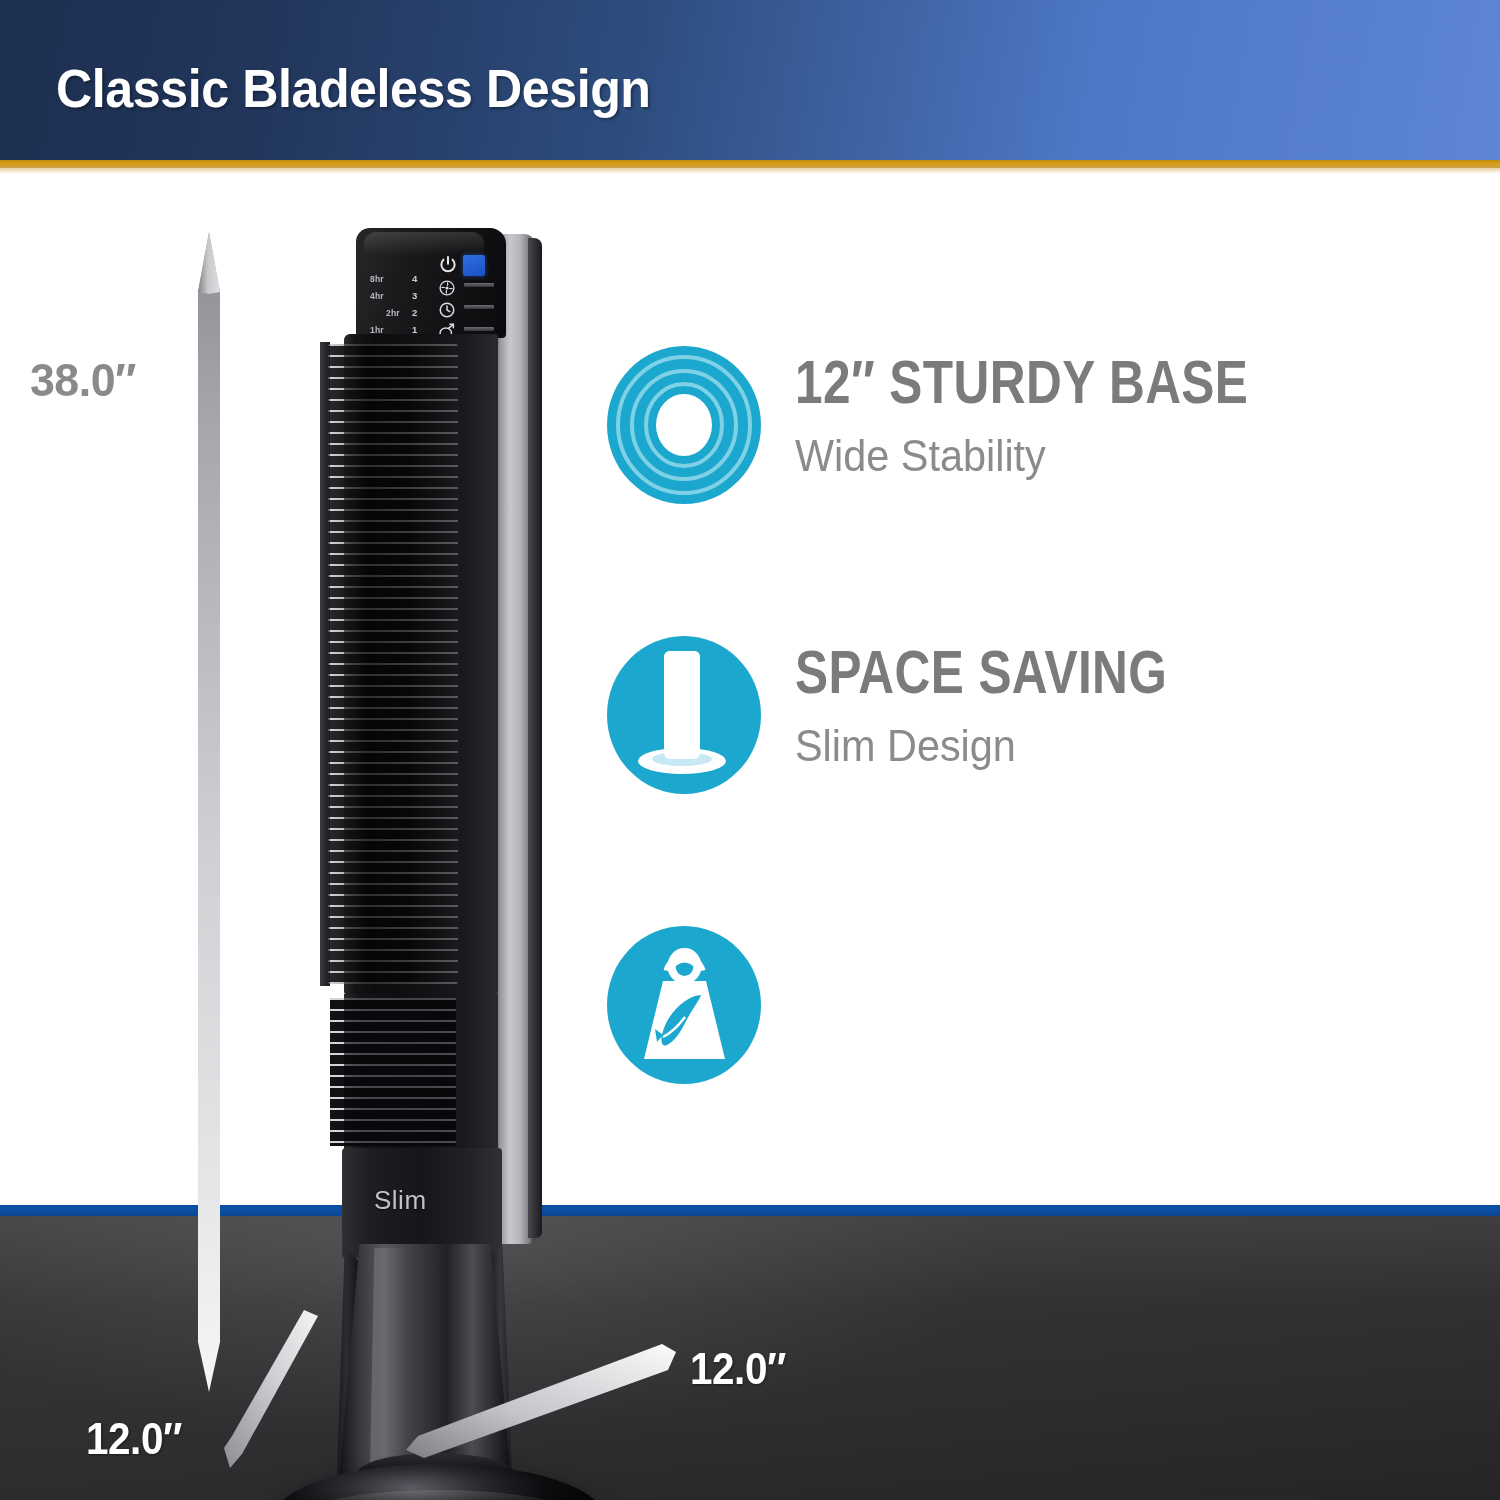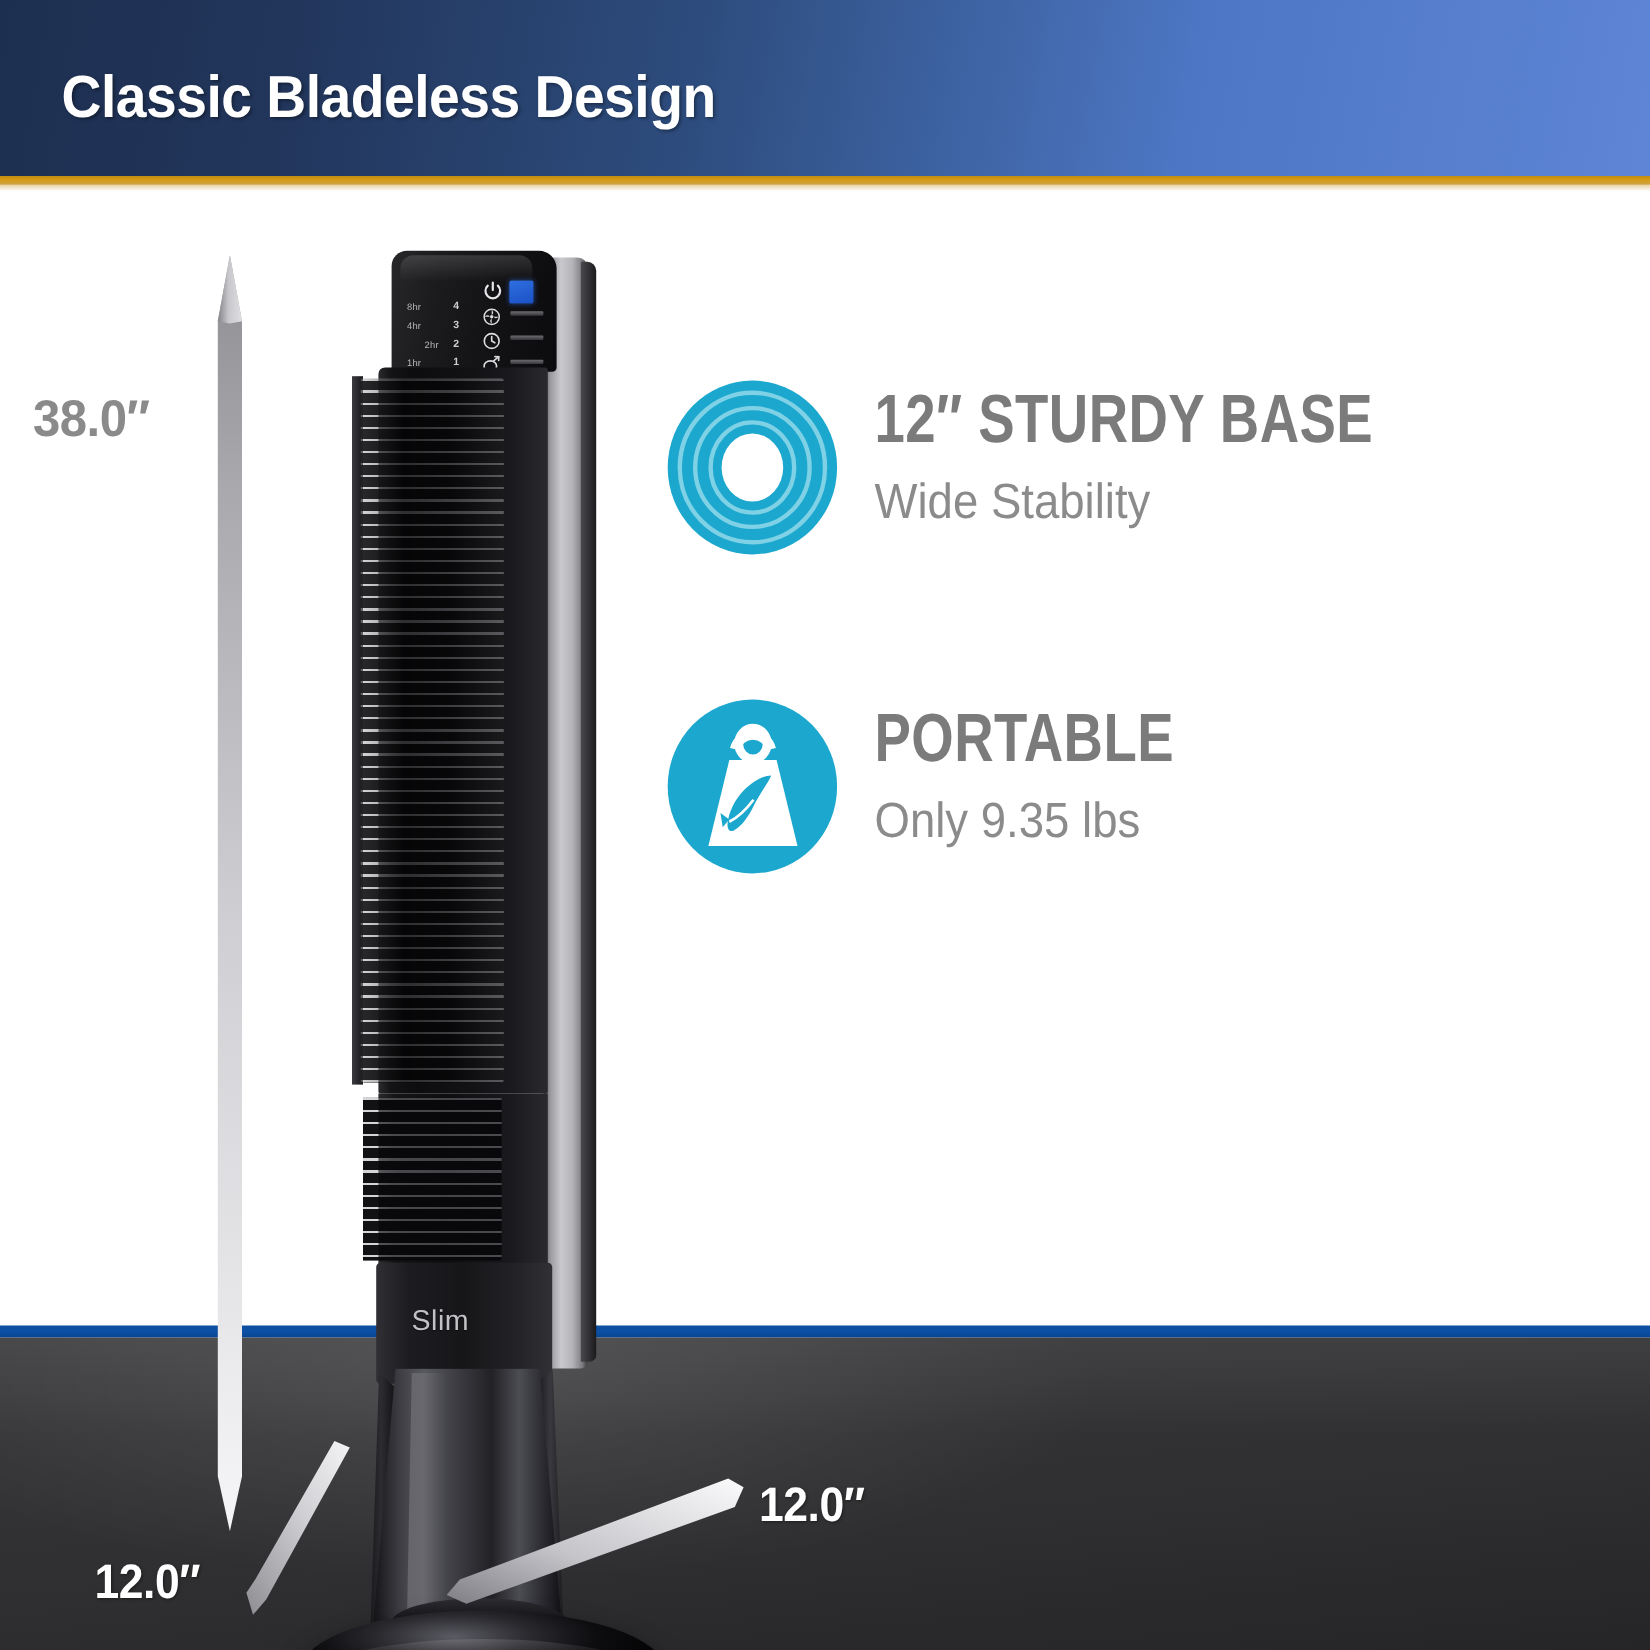--- a/index.html
+++ b/index.html
@@ -86,21 +86,21 @@
   }
   #fan-spine-dark{
     position:absolute; left:210px; top:10px; width:14px; height:1000px;
     background:linear-gradient(90deg,#4a4a4e,#1a1a1d);
     border-radius:0 8px 6px 0;
   }
 
   
   #control-panel{ position:absolute; left:52px; top:22px; width:126px; height:88px; }
   .cp-text{
-    position:absolute; color:#b9b9bd; font-size:8.5px; font-weight:normal;
+    position:absolute; color:#b9b9bd; font-size:8.5px; font-weight:bold;
     letter-spacing:0.2px;
   }
   .cp-num{
     position:absolute; color:#cfcfd3; font-size:9.5px; font-weight:bold;
   }
   .cp-icon{ position:absolute; color:#e3e3e7; }
   .cp-bar{
     position:absolute; width:30px; height:4px; border-radius:1px;
     background:linear-gradient(180deg,#6d6d72,#35353a);
   }
@@ -387,32 +387,43 @@
         <ellipse cx="79" cy="80" rx="38" ry="41" fill="none" stroke="#7fd1e6" stroke-width="4"></ellipse>
         <ellipse cx="79" cy="80" rx="28" ry="31" fill="#ffffff"></ellipse>
       </svg>
     </div>
     <div class="feature-text">
       <div class="feature-heading">12″ STURDY BASE</div>
       <div class="feature-sub">Wide Stability</div>
     </div>
   </div>
 
+  <div class="feature-row">
+    <div class="feature-icon">
+      <svg width="158" height="160" viewBox="0 0 158 160">
+        <ellipse cx="79" cy="80" rx="77" ry="79" fill="#1ca8ce"></ellipse>
+        <rect x="59" y="16" width="36" height="112" rx="6" fill="#ffffff"></rect>
+        <ellipse cx="77" cy="126" rx="44" ry="13" fill="#ffffff"></ellipse>
+        <ellipse cx="77" cy="124" rx="30" ry="7" fill="#1ca8ce" opacity="0.25"></ellipse>
+        <rect x="59" y="16" width="36" height="108" rx="6" fill="#ffffff"></rect>
+      </svg>
+    </div>
+    <div class="feature-text">
+      <div class="feature-heading">SPACE SAVING</div>
+      <div class="feature-sub">Slim Design</div>
+    </div>
+  </div>
 
   <div class="feature-row">
     <div class="feature-icon">
       <svg width="158" height="160" viewBox="0 0 158 160">
         <ellipse cx="79" cy="80" rx="77" ry="79" fill="#1ca8ce"></ellipse>
         <path d="M63 46 a17 17 0 0 1 33 0" fill="none" stroke="#ffffff" stroke-width="9"></path>
         <ellipse cx="79.5" cy="41" rx="13" ry="14" fill="none" stroke="#ffffff" stroke-width="8"></ellipse>
         <path d="M58 56 L101 56 L120 134 L39 134 Z" fill="#ffffff"></path>
         <path d="M96 70 C84 70 62 86 57 110 C55 118 58 122 62 120 C70 116 76 106 80 98 C86 86 94 76 96 70 Z" fill="#1ca8ce"></path>
         <path d="M58 112 C66 108 74 100 80 92" stroke="#ffffff" stroke-width="2.4" fill="none"></path>
         <path d="M50 104 L58 110 L52 117 Z" fill="#1ca8ce"></path>
       </svg>
     </div>
-    <div class="feature-text">
-      <div class="feature-heading">PORTABLE</div>
-      <div class="feature-sub">Only 9.35 lbs</div>
-    </div>
   </div>
 
 </div>
 
 </body></html>

